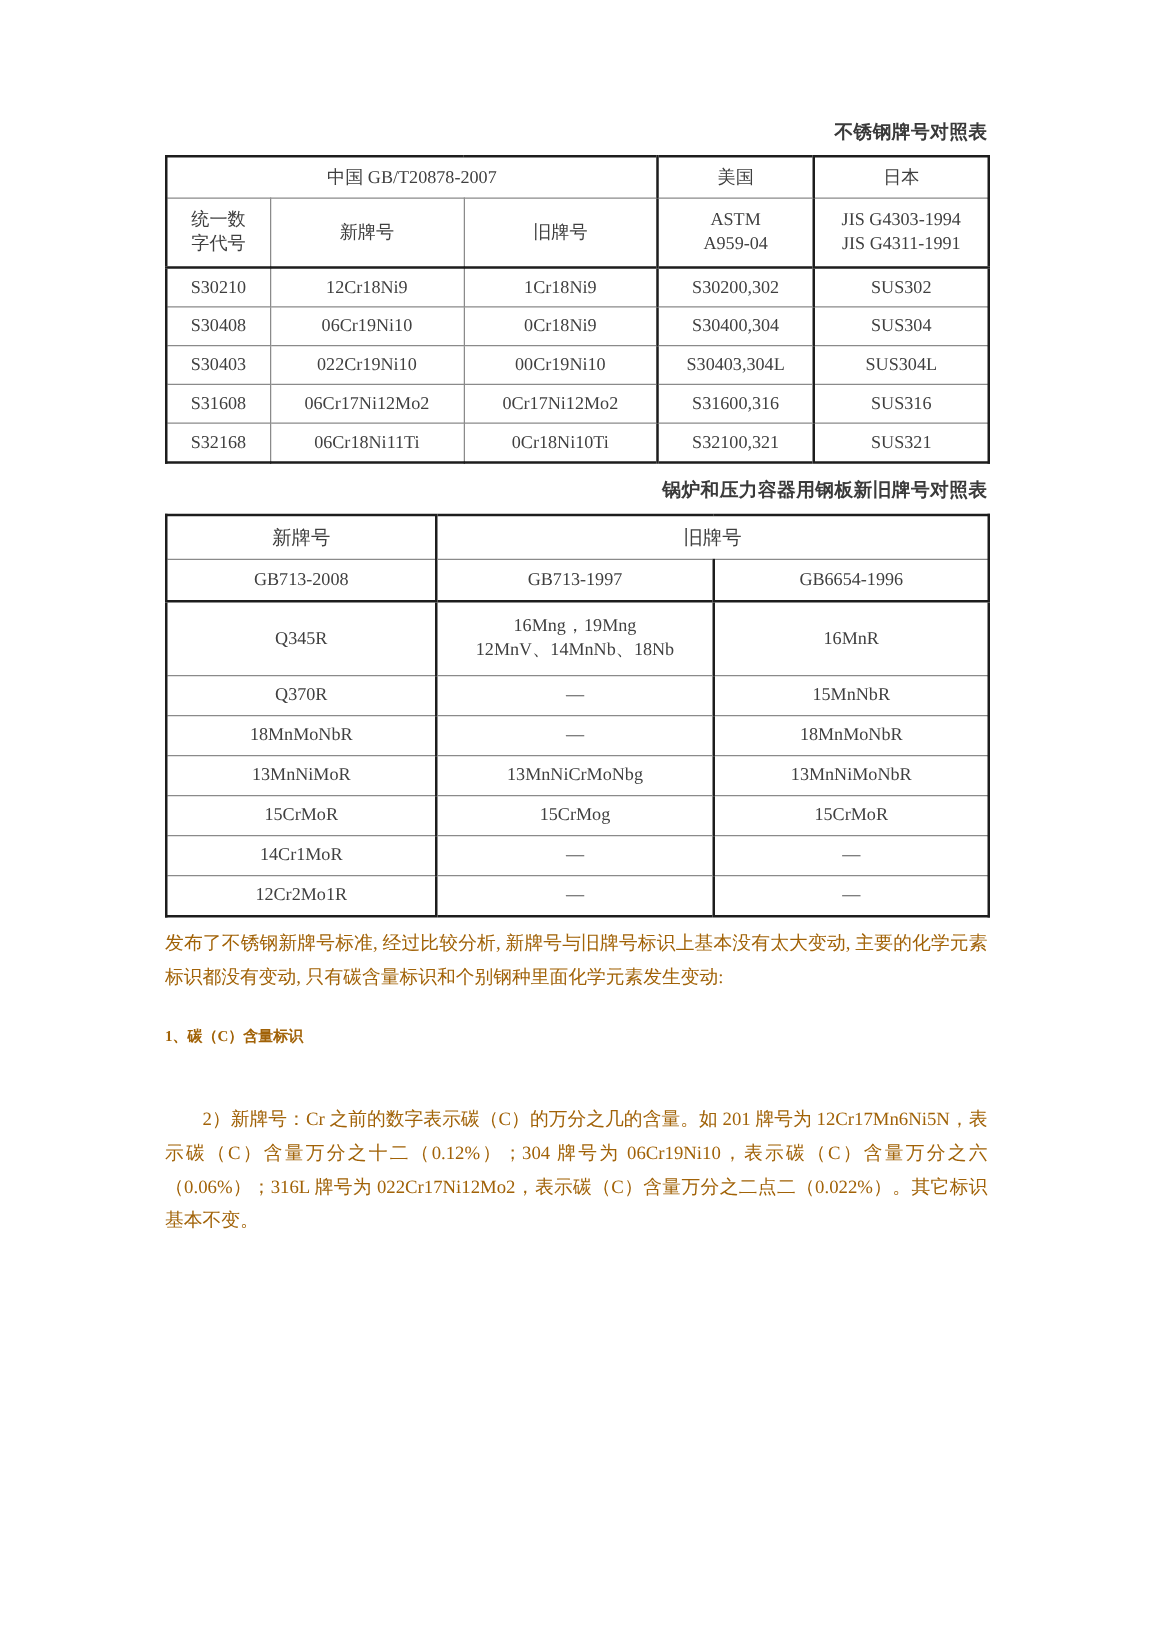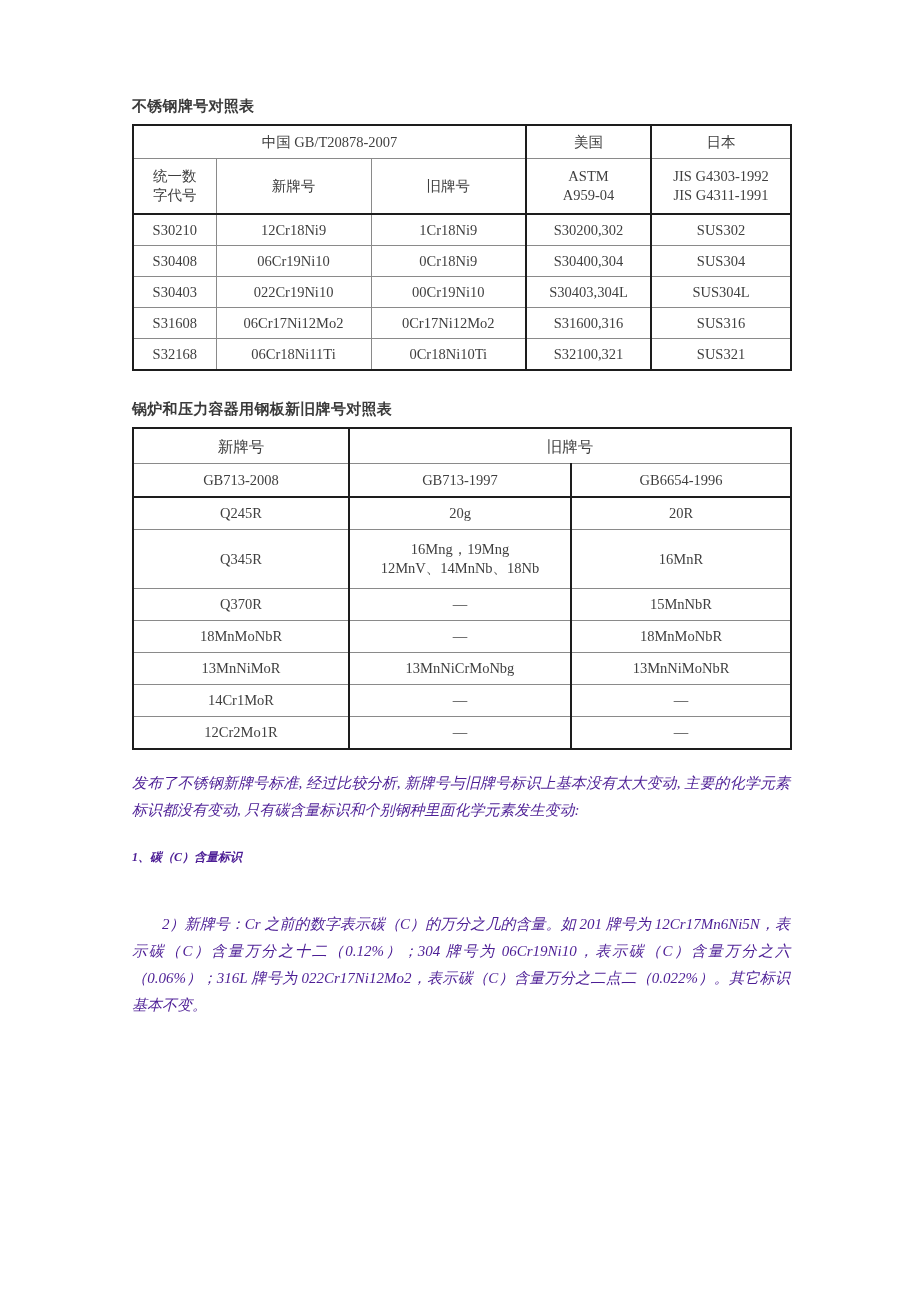--- a/index.html
+++ b/index.html
@@ -22,30 +22,30 @@
   }
   .content {
     position: absolute;
     left: 132px;
     top: 96px;
     width: 658px;
   }
 
   
   .table-title {
-    text-align: left;
+    text-align: right;
     font-weight: bold;
     font-size: 15px;
     line-height: 20px;
     color: #3a3a3a;
     margin: 0 0 8px 0;
     letter-spacing: 0.3px;
   }
   .table-title.second {
-    margin-top: 28px;
+    margin-top: 12px;
   }
 
   
   table.grid {
     border-collapse: collapse;
     table-layout: fixed;
     font-size: 14.5px;
     color: #3f3f3f;
     width: 658px;
     background: #fff;
@@ -88,26 +88,25 @@
   col.t2c2 { width: 222px; }
   col.t2c3 { width: 220px; }
 
   .t2-head td { height: 30px; font-size: 15.5px; font-weight: bold; }
   .t2-sub td { height: 28px; }
   .t2-row td { height: 27px; }
   .t2-row-tall td { height: 54px; }
 
   
   .body-block {
-    margin-top: 20px;
+    margin-top: 8px;
     font-size: 15px;
     line-height: 27px;
-    color: #4c1d95;
+    color: #a16207;
     text-align: justify;
-    font-style: italic;
   }
   .body-block p { margin: 0; }
   .para-gap { height: 20px; }
   .sect-head {
     font-weight: bold;
     font-size: 12px;
     line-height: 27px;
     margin: 0;
   }
   .indent { text-indent: 2em; }
@@ -139,21 +138,21 @@
             <div>统一数</div>
             <div>字代号</div>
           </td>
           <td>新牌号</td>
           <td class="bdr-r-heavy">旧牌号</td>
           <td class="twoline bdr-r-heavy">
             <div>ASTM</div>
             <div>A959-04</div>
           </td>
           <td class="twoline">
-            <div>JIS G4303-1992</div>
+            <div>JIS G4303-1994</div>
             <div>JIS G4311-1991</div>
           </td>
         </tr>
 
         <tr class="d-row">
           <td>S30210</td>
           <td>12Cr18Ni9</td>
           <td class="bdr-r-heavy">1Cr18Ni9</td>
           <td class="bdr-r-heavy">S30200,302</td>
           <td>SUS302</td>
@@ -201,25 +200,20 @@
         <tr class="t2-head">
           <td class="bdr-r-heavy">新牌号</td>
           <td colspan="2">旧牌号</td>
         </tr>
         <tr class="t2-sub bdr-b-heavy">
           <td class="bdr-r-heavy">GB713-2008</td>
           <td class="bdr-r-heavy">GB713-1997</td>
           <td>GB6654-1996</td>
         </tr>
 
-        <tr class="t2-row">
-          <td class="bdr-r-heavy">Q245R</td>
-          <td class="bdr-r-heavy">20g</td>
-          <td>20R</td>
-        </tr>
         <tr class="t2-row-tall">
           <td class="bdr-r-heavy">Q345R</td>
           <td class="bdr-r-heavy twoline">
             <div>16Mng，19Mng</div>
             <div>12MnV、14MnNb、18Nb</div>
           </td>
           <td>16MnR</td>
         </tr>
         <tr class="t2-row">
           <td class="bdr-r-heavy">Q370R</td>
@@ -228,20 +222,25 @@
         </tr>
         <tr class="t2-row">
           <td class="bdr-r-heavy">18MnMoNbR</td>
           <td class="bdr-r-heavy">—</td>
           <td>18MnMoNbR</td>
         </tr>
         <tr class="t2-row">
           <td class="bdr-r-heavy">13MnNiMoR</td>
           <td class="bdr-r-heavy">13MnNiCrMoNbg</td>
           <td>13MnNiMoNbR</td>
+        </tr>
+        <tr class="t2-row">
+          <td class="bdr-r-heavy">15CrMoR</td>
+          <td class="bdr-r-heavy">15CrMog</td>
+          <td>15CrMoR</td>
         </tr>
         <tr class="t2-row">
           <td class="bdr-r-heavy">14Cr1MoR</td>
           <td class="bdr-r-heavy">—</td>
           <td>—</td>
         </tr>
         <tr class="t2-row">
           <td class="bdr-r-heavy">12Cr2Mo1R</td>
           <td class="bdr-r-heavy">—</td>
           <td>—</td>

